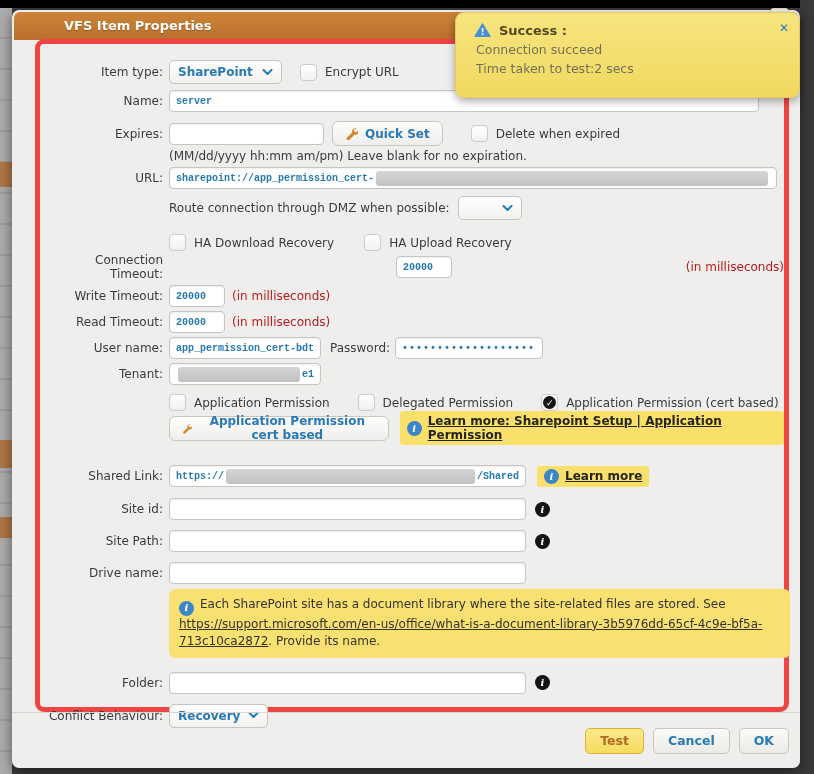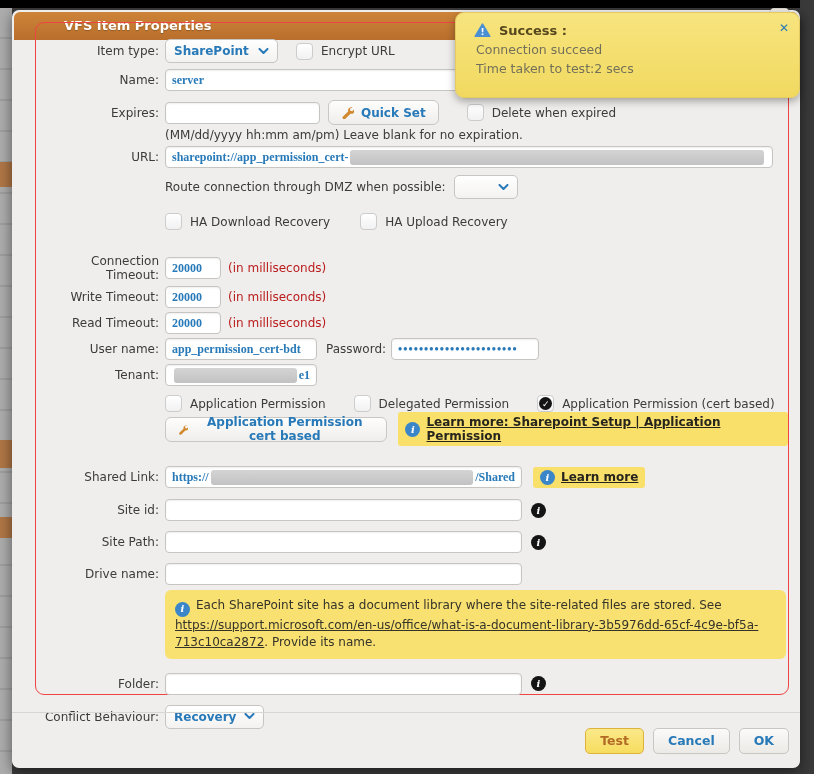--- a/index.html
+++ b/index.html
@@ -36,32 +36,32 @@
     text-shadow: 0 1px 1px rgba(0,0,0,0.25);
   }
   .dlg-close {
     position:absolute; right:8px; top:-4px; width:21px; height:25px;
     background:#edeae5; border:1px solid #d8d3cb; border-radius:5px;
     color:#d0852e; font-weight:bold; font-size:12px;
     display:flex; align-items:center; justify-content:center; z-index:5;
     cursor:pointer;
   }
   .panel {
-    position:absolute; left:23px; top:12px; width:754px; height:673px;
-    border:1px solid #ef4444; border-radius:9px;
+    position:absolute; left:23px; top:29px; width:754px; height:673px;
+    border:5px solid #ef4444; border-radius:9px;
     padding-top:8px;
   }
   .row { display:flex; align-items:center; padding-left:6px; }
   .lbl { width:117px; text-align:right; margin-right:6px; flex-shrink:0; color:#3b3b3b; }
   .spacer { width:117px; margin-right:6px; flex-shrink:0; }
 
   .tf {
     height:22px; border:1px solid #c6c5c2; border-radius:4px; background:#fff;
-    color:#2779b8; font-weight:bold; font-size:12px; padding:0 6px;
-    font-family:Liberation Serif, serif; box-shadow: inset 0 1px 2px rgba(0,0,0,0.07);
+    color:#2779b8; font-weight:bold; font-size:10px; padding:0 6px;
+    font-family:Liberation Mono, monospace; box-shadow: inset 0 1px 2px rgba(0,0,0,0.07);
     outline:none;
   }
   .composite { display:flex; align-items:center; overflow:hidden; }
   .redact { height:15px; border-radius:3px; background:linear-gradient(#d4d4d4,#c2c2c2); flex:1; min-width:30px; margin:0 2px; }
 
   .sel {
     display:inline-flex; align-items:center; justify-content:space-between; gap:8px;
     padding:0 8px; height:24px; background:linear-gradient(#ffffff,#f3f2f0);
     border:1px solid #c6c5c2; border-radius:5px;
     color:#2779b8; font-weight:bold; font-size:12px; cursor:pointer;
@@ -213,21 +213,21 @@
     </div>
 
     <div class="row" style="margin-top:14px;">
       <span class="spacer"></span>
       <span class="cb"></span>
       <span class="cb-lbl">HA Download Recovery</span>
       <span class="cb" style="margin-left:30px;"></span>
       <span class="cb-lbl">HA Upload Recovery</span>
     </div>
 
-    <div class="row" style="margin-top:24px;">
+    <div class="row" style="margin-top:2px;justify-content:space-between;">
       <span class="lbl">Connection Timeout:</span>
       <input class="tf" style="width: 56px;" readonly="" value="20000">
       <span class="suffix">(in milliseconds)</span>
     </div>
 
     <div class="row" style="margin-top:4px;">
       <span class="lbl">Write Timeout:</span>
       <input class="tf" style="width: 56px;" readonly="" value="20000">
       <span class="suffix">(in milliseconds)</span>
     </div>

